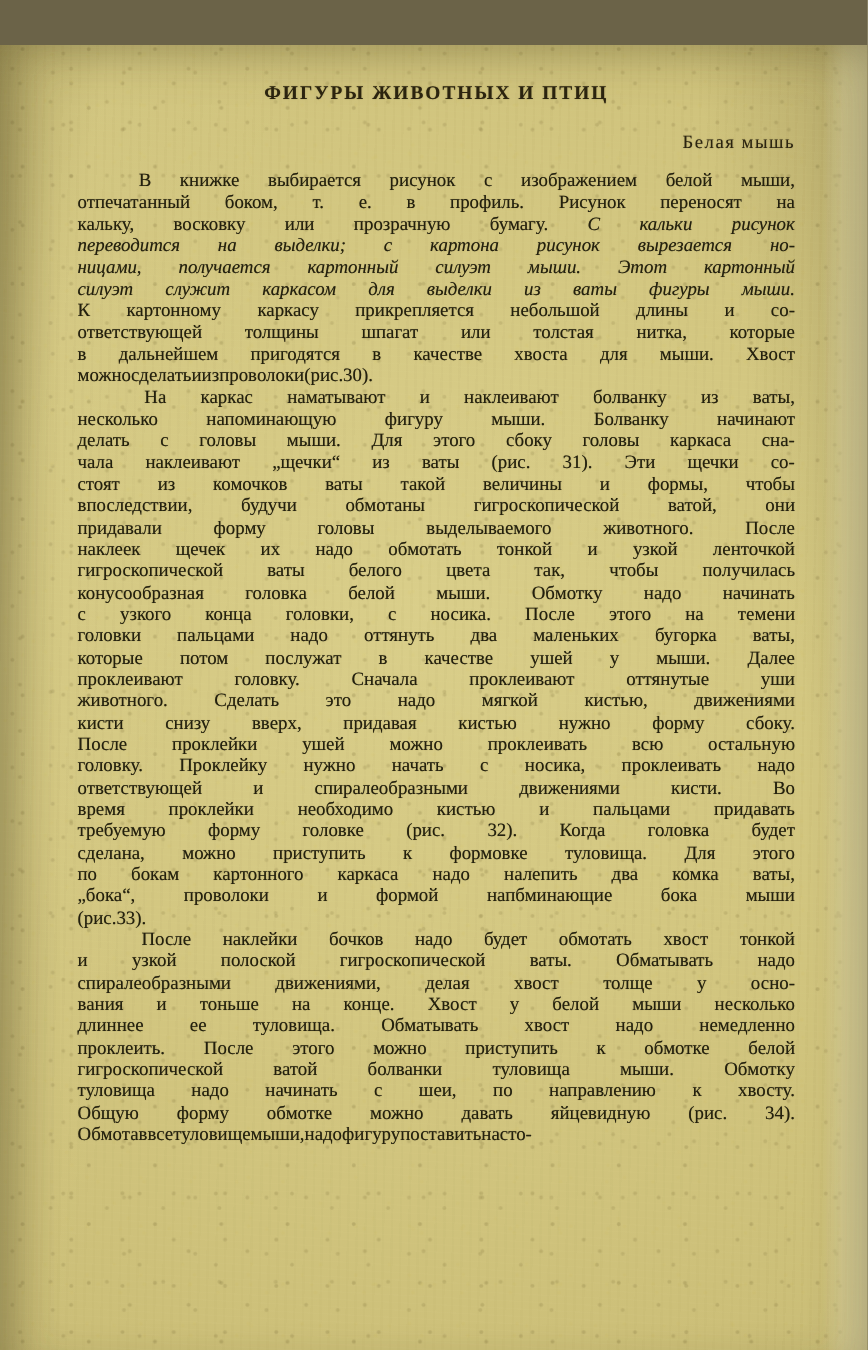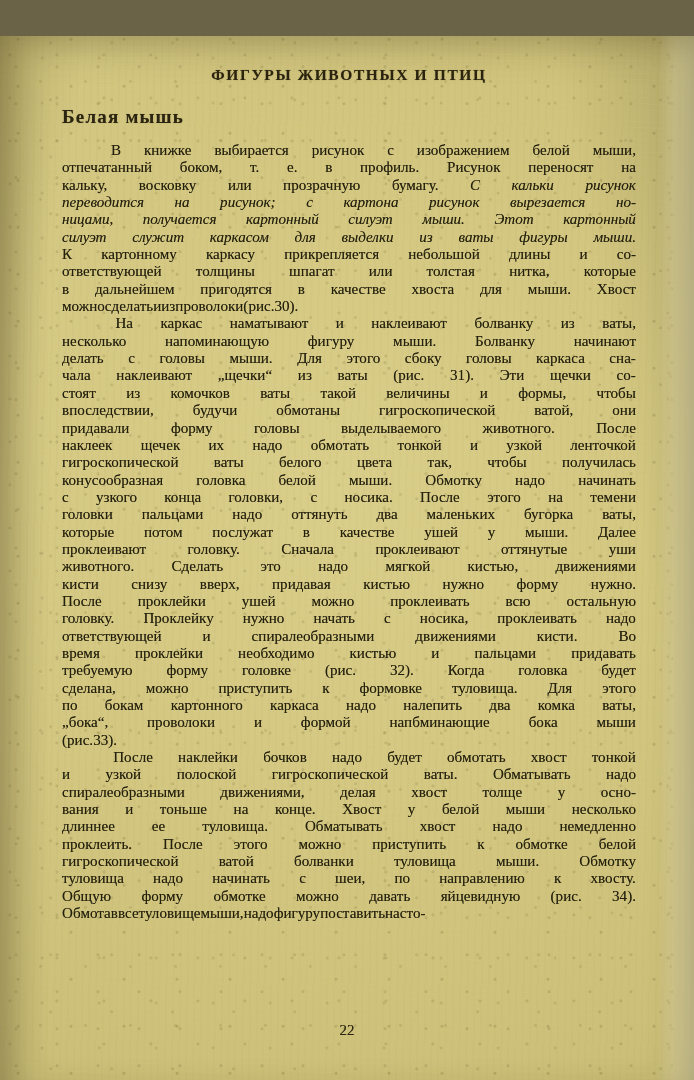--- a/index.html
+++ b/index.html
@@ -90,23 +90,23 @@
     text-align: center;
     font-weight: bold;
     font-size: 15.5px;
     letter-spacing: 1.6px;
     color: #2b2410;
     margin: 0 0 22px 0;
     text-shadow: 0 0 1px rgba(60,50,20,0.45);
   }
 
   .section-title {
-    text-align: left;
-    font-weight: bold;
-    font-size: 19px;
+    text-align: right;
+    font-weight: normal;
+    font-size: 15px;
     letter-spacing: 1.2px;
     color: #2b2410;
     margin: 0 0 14px 0;
     text-shadow: 0 0 1px rgba(60,50,20,0.40);
   }
 
   .body-text {
     color: #23200e;
     font-size: 15.1px;
     line-height: 17.35px;
@@ -200,21 +200,21 @@
             <span>или</span>
             <span>прозрачную</span>
             <span>бумагу.</span>
             <span class="ital">С</span>
             <span class="ital">кальки</span>
             <span class="ital">рисунок</span>
           </div>
           <div class="ln">
             <span class="ital">переводится</span>
             <span class="ital">на</span>
-            <span class="ital">рисунок;</span>
+            <span class="ital">выделки;</span>
             <span class="ital">с</span>
             <span class="ital">картона</span>
             <span class="ital">рисунок</span>
             <span class="ital">вырезается</span>
             <span class="ital">но-</span>
           </div>
           <div class="ln">
             <span class="ital">ницами,</span>
             <span class="ital">получается</span>
             <span class="ital">картонный</span>
@@ -424,21 +424,21 @@
             <span>движениями</span>
           </div>
           <div class="ln">
             <span>кисти</span>
             <span>снизу</span>
             <span>вверх,</span>
             <span>придавая</span>
             <span>кистью</span>
             <span>нужно</span>
             <span>форму</span>
-            <span>нужно.</span>
+            <span>сбоку.</span>
           </div>
           <div class="ln">
             <span>После</span>
             <span>проклейки</span>
             <span>ушей</span>
             <span>можно</span>
             <span>проклеивать</span>
             <span>всю</span>
             <span>остальную</span>
           </div>
@@ -611,20 +611,19 @@
             <span> надо</span>
             <span> фигуру</span>
             <span> поставить</span>
             <span> на</span>
             <span> сто-</span>
           </div>
         </div>
       </div>
   </div>
 
-  <div class="folio">22</div>
 
   <div class="watermark">
     <span>svetlana1970</span><span class="dot">•</span><span>Бэйбики</span><span class="dot">•</span><span>babiki.ru</span>
   </div>
 
   <div class="edge-shade"></div>
 </div>
 
 </body></html>

